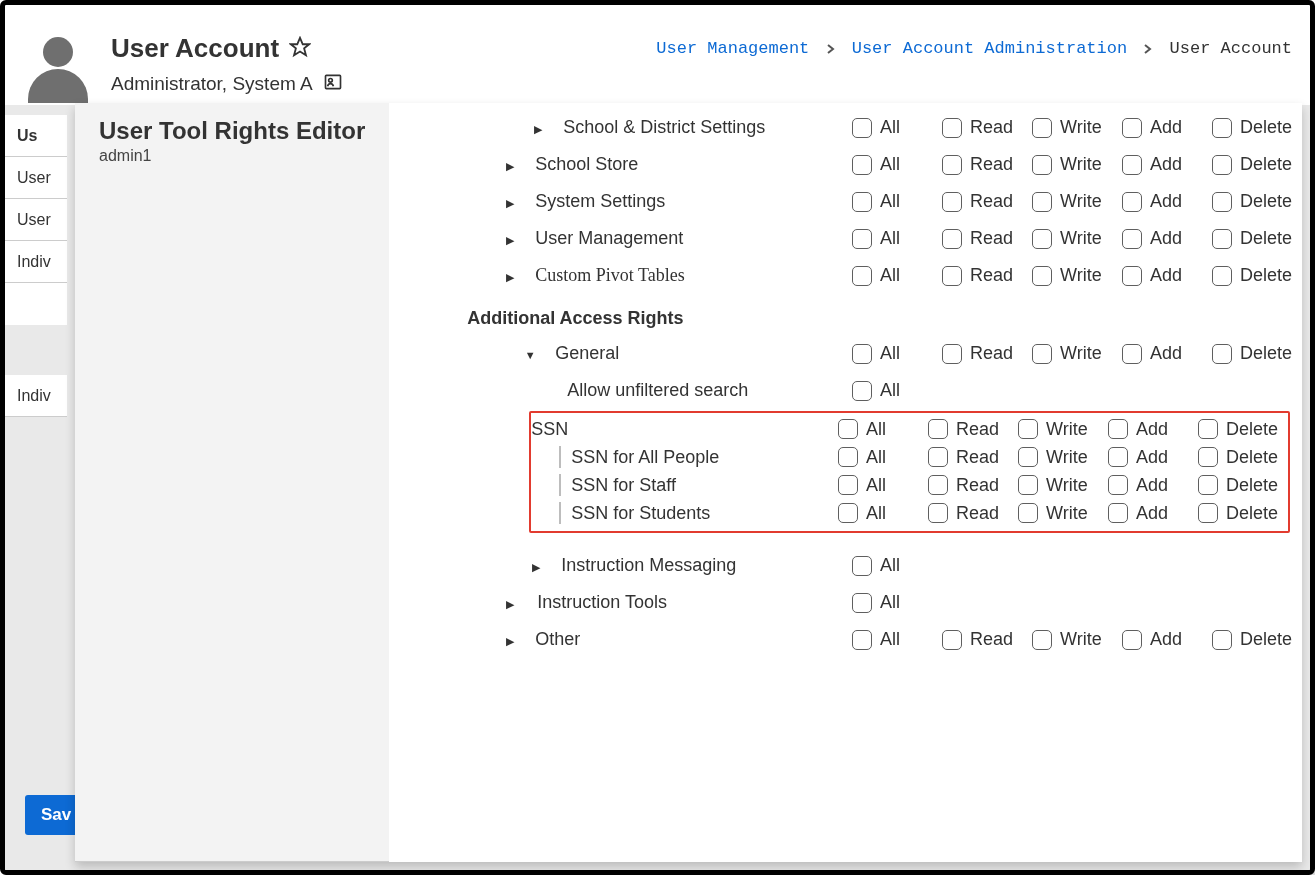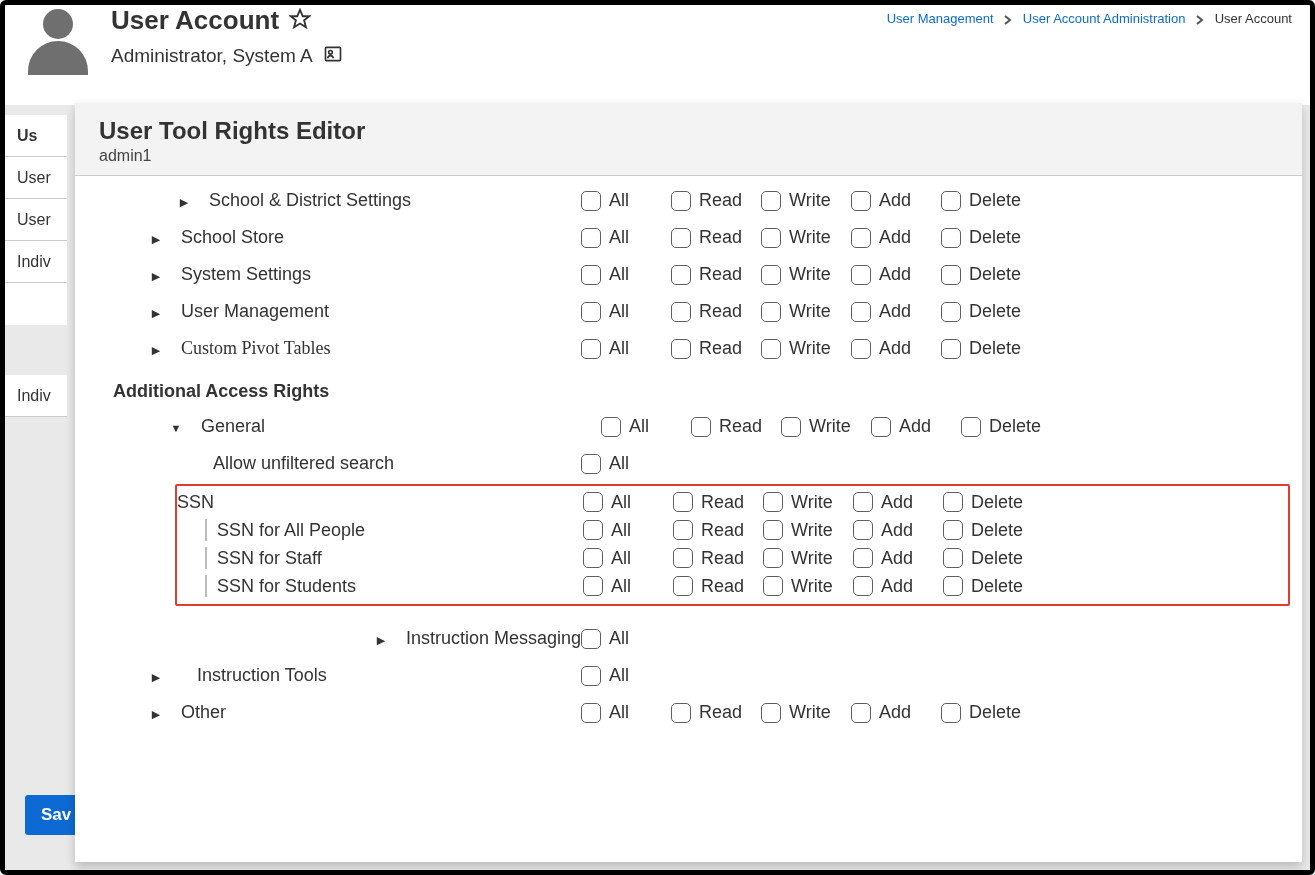--- a/index.html
+++ b/index.html
@@ -1,43 +1,43 @@
 <!DOCTYPE html>
 <html><head>
 <meta charset="utf-8">
 <style>
   * { box-sizing: border-box; }
   html, body { margin:0; padding:0; font-family: Arial, Helvetica, sans-serif; background:#fff; }
   .frame { width:1315px; height:875px; margin:0 auto; position:relative; border:5px solid #000; border-radius:6px; background:#fff; overflow:hidden; box-shadow:10px 10px 8px rgba(0,0,0,.15); }
 
   
-  .header { display:flex; align-items:flex-start; padding:0 18px 0 18px; height:100px; }
+  .header { display:flex; align-items:flex-start; padding:28px 18px 0 18px; height:100px; }
   .avatar { width:70px; height:70px; position:relative; margin-top:4px; }
   .avatar .head { width:30px; height:30px; border-radius:50%; background:#6f6f6f; position:absolute; left:20px; top:0; }
   .avatar .body { width:60px; height:34px; background:#6f6f6f; border-top-left-radius:30px; border-top-right-radius:30px; position:absolute; top:32px; left:5px; }
   .title-block { margin-left:18px; flex:1; }
   .title-row { display:flex; align-items:center; }
   .title-row h1 { font-size:26px; font-weight:600; margin:0; color:#333; }
   .star-icon svg { width:22px; height:22px; margin-left:10px; stroke:#333; fill:none; stroke-width:2; }
   .sub-row { display:flex; align-items:center; margin-top:8px; }
   .sub-row .name { font-size:19px; color:#333; }
   .id-icon svg { width:20px; height:20px; margin-left:10px; stroke:#333; fill:none; stroke-width:2; }
-  .breadcrumb { font-size:13px; color:#333; padding-top:6px; white-space:nowrap; }
+  .breadcrumb { font-size:17px; color:#333; padding-top:6px; white-space:nowrap;font-family:Liberation Mono, monospace; }
   .breadcrumb a { color:#0d6ad4; text-decoration:none; }
   .breadcrumb .sep svg { width:10px; height:10px; display:inline-block; vertical-align:middle; margin:0 6px; stroke:#555; stroke-width:2; fill:none; }
 
   
   .bg-page { position:absolute; left:0; top:100px; right:0; bottom:0; background:#e9e9e9; }
   .tabs-col { width:62px; }
   .bg-tab { height:42px; line-height:42px; padding-left:12px; font-size:16px; color:#333; background:#fff; border-bottom:1px solid #ccc; overflow:hidden; white-space:nowrap; }
   .bg-tab.sm { font-weight:600; }
   .save-btn { position:absolute; left:20px; bottom:35px; background:#0d6ad4; color:#fff; border:none; border-radius:3px; font-size:17px; padding:10px 16px; font-weight:600; }
 
   
-  .editor { position:absolute; left:70px; right:8px; top:98px; bottom:8px; background:#fff; box-shadow:0 5px 10px rgba(0,0,0,.2); display:flex; flex-direction:column; }
+  .editor { position:absolute; left:70px; right:8px; top:98px; bottom:8px; background:#fff; box-shadow:0 5px 10px rgba(0,0,0,.2); display:flex; flex-direction:row;gap:40px; }
   .editor-hdr { padding:14px 24px 10px 24px; border-bottom:1px solid #ccc; background:#f3f3f3; }
   .editor-hdr h2 { margin:0; font-size:24px; font-weight:600; color:#333; }
   .editor-hdr .user { margin-top:2px; font-size:16px; color:#444; }
   .editor-body { flex:1; overflow-y:scroll; position:relative; padding:6px 0 20px 0; }
   .editor-body::-webkit-scrollbar { width:18px; }
   .editor-body::-webkit-scrollbar-thumb { background:#c2c2c2; }
   .editor-body::-webkit-scrollbar-track { background:#f0f0f0; }
 
   .row { display:flex; align-items:center; height:37px; }
   .row .label-cell { display:flex; align-items:center; font-size:18px; color:#333; }
@@ -422,39 +422,39 @@
                 </div>
                 <div class="perm">
                   <input type="checkbox" style="">
                   <label>Delete</label>
                 </div>
               </div>
             </div>
           </div>
           <div style="height:12px"></div>
           <div class="row" style="height:37px">
-            <div class="label-cell" style="width:506px;padding-left:100px;justify-content:flex-end;">
+            <div class="label-cell" style="width:506px;padding-left:100px;">
               <span class="arrow right"></span>
               <span style="margin-left:18px">Instruction Messaging</span>
             </div>
             <div class="perm-cols">
               <div class="perm">
                 <input type="checkbox" style="">
                 <label>All</label>
               </div>
               <div class="perm"></div>
               <div class="perm"></div>
               <div class="perm"></div>
               <div class="perm"></div>
             </div>
           </div>
           <div class="row" style="height:37px">
             <div class="label-cell" style="width:506px;padding-left:74px;">
               <span class="arrow right"></span>
-              <span style="margin-left:34px">Instruction Tools</span>
+              <span style="margin-left:20px">Instruction Tools</span>
             </div>
             <div class="perm-cols">
               <div class="perm">
                 <input type="checkbox" style="">
                 <label>All</label>
               </div>
               <div class="perm"></div>
               <div class="perm"></div>
               <div class="perm"></div>
               <div class="perm"></div>

